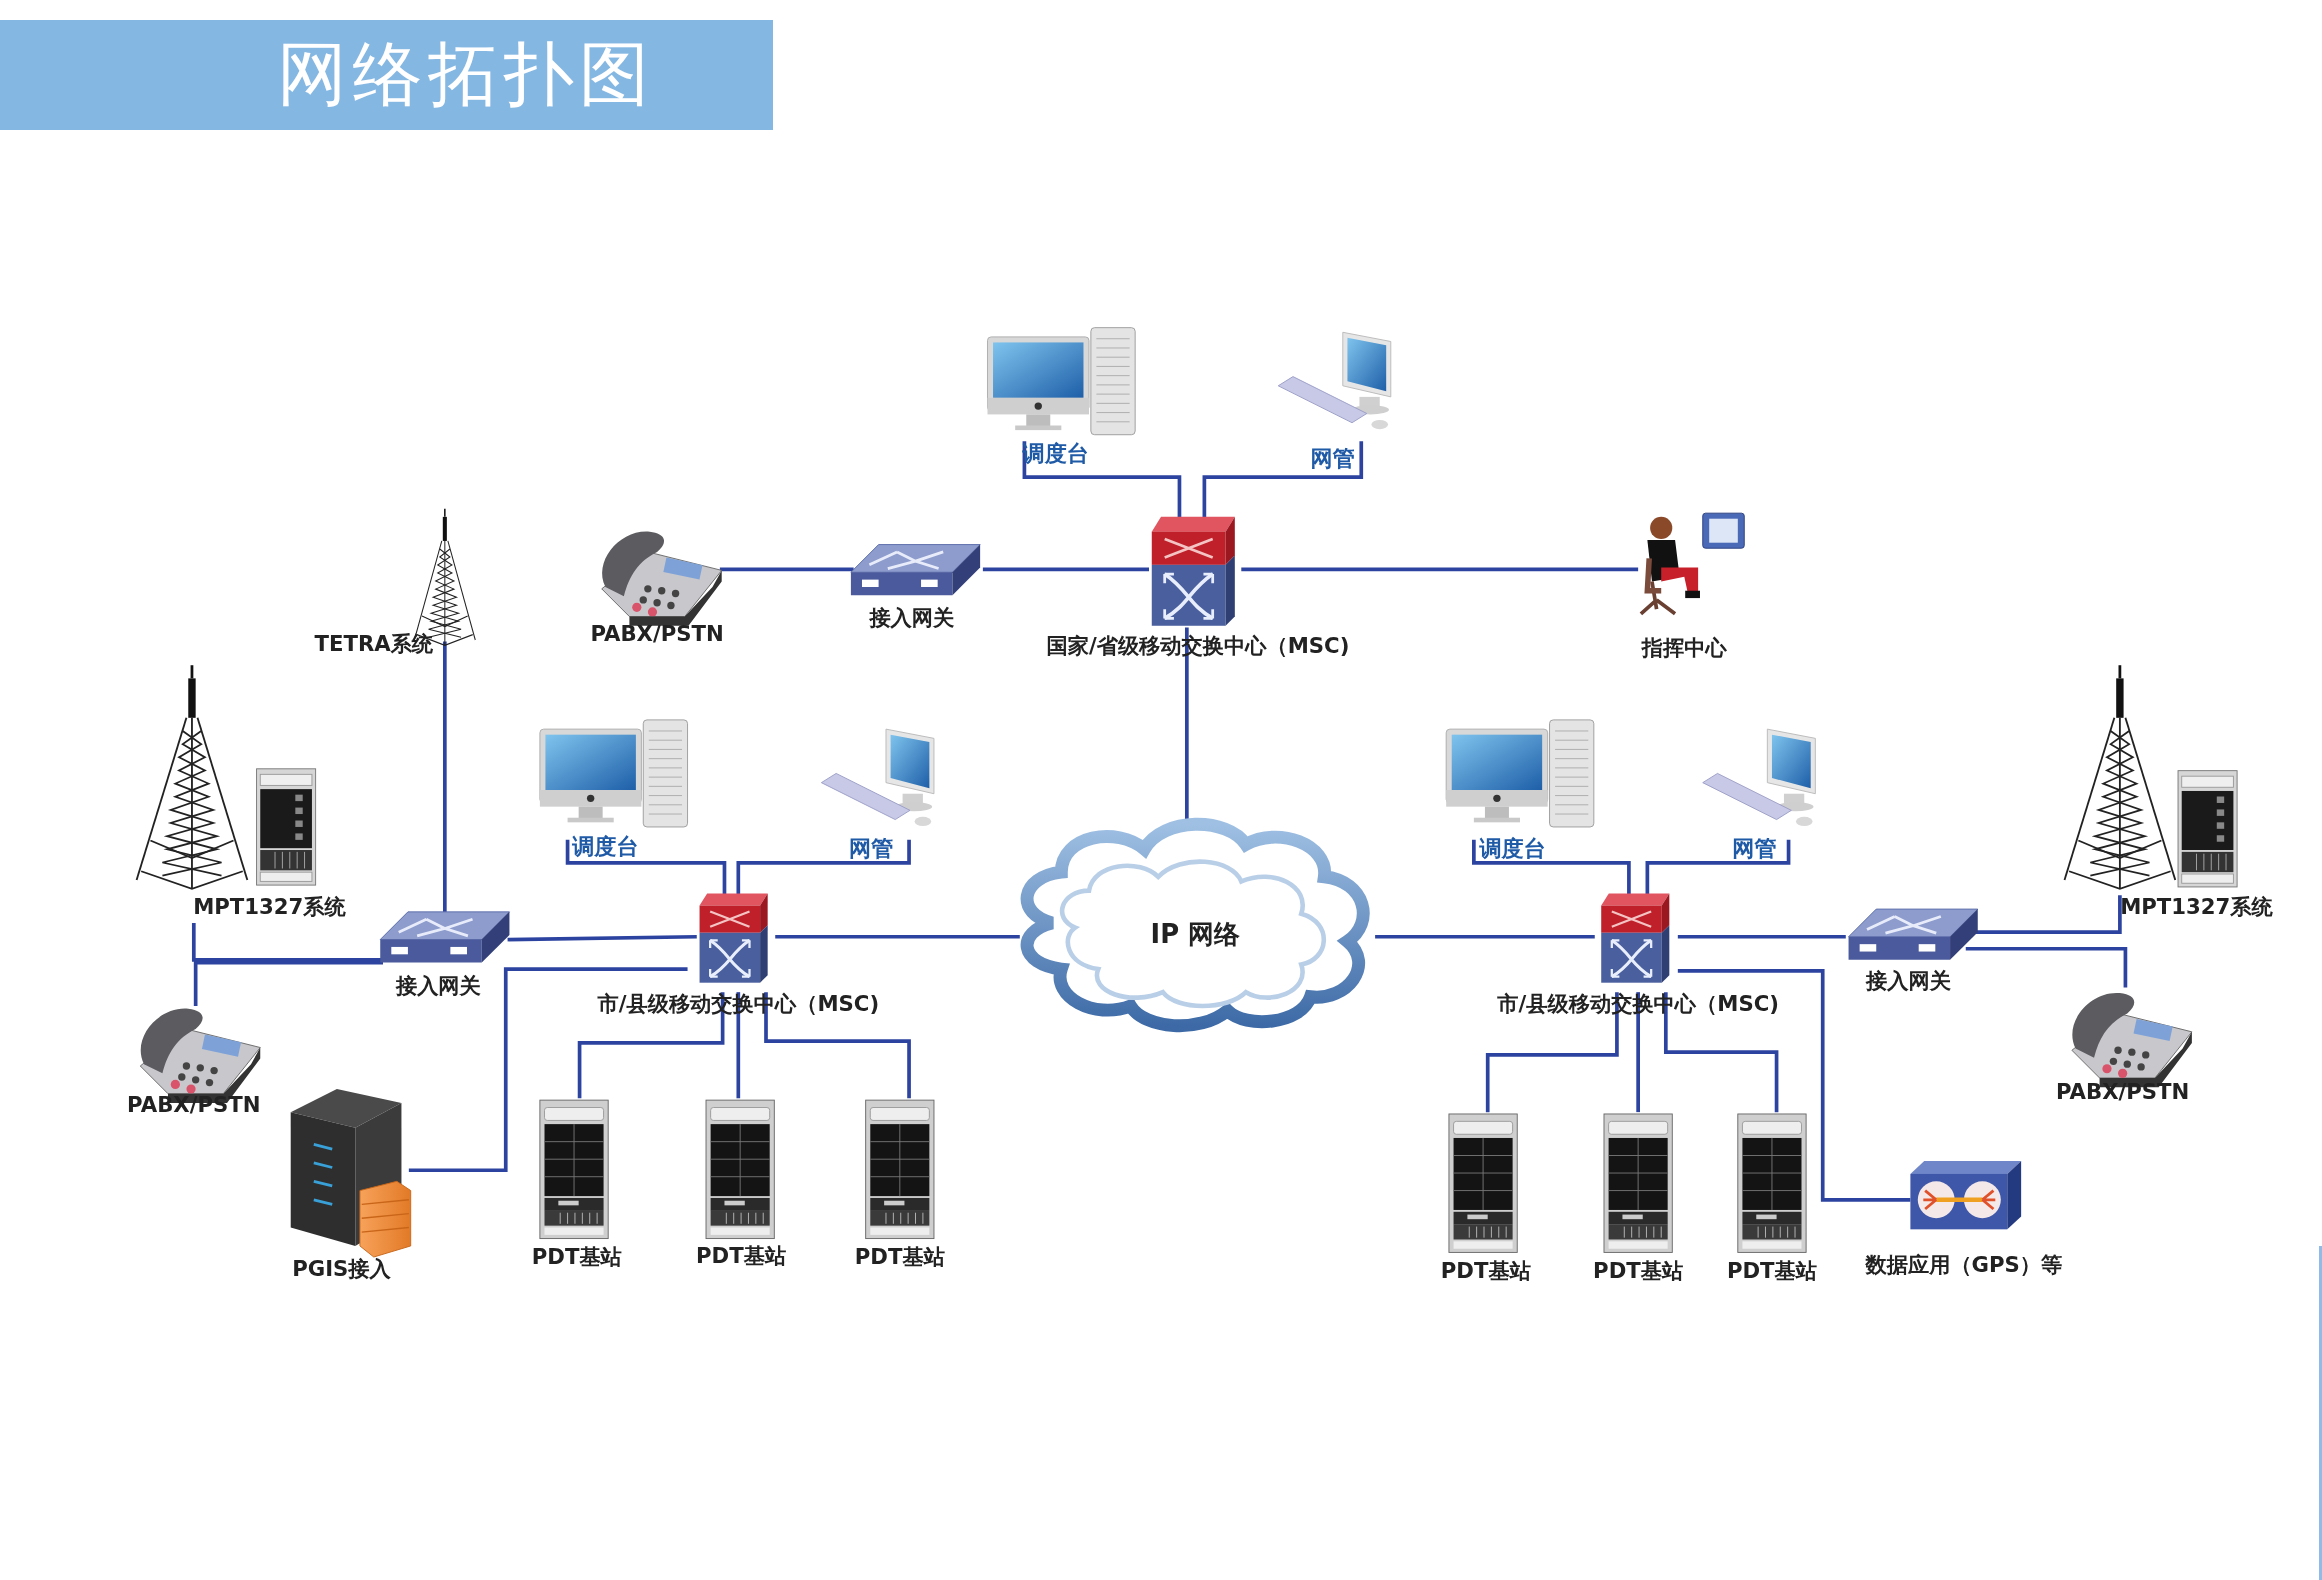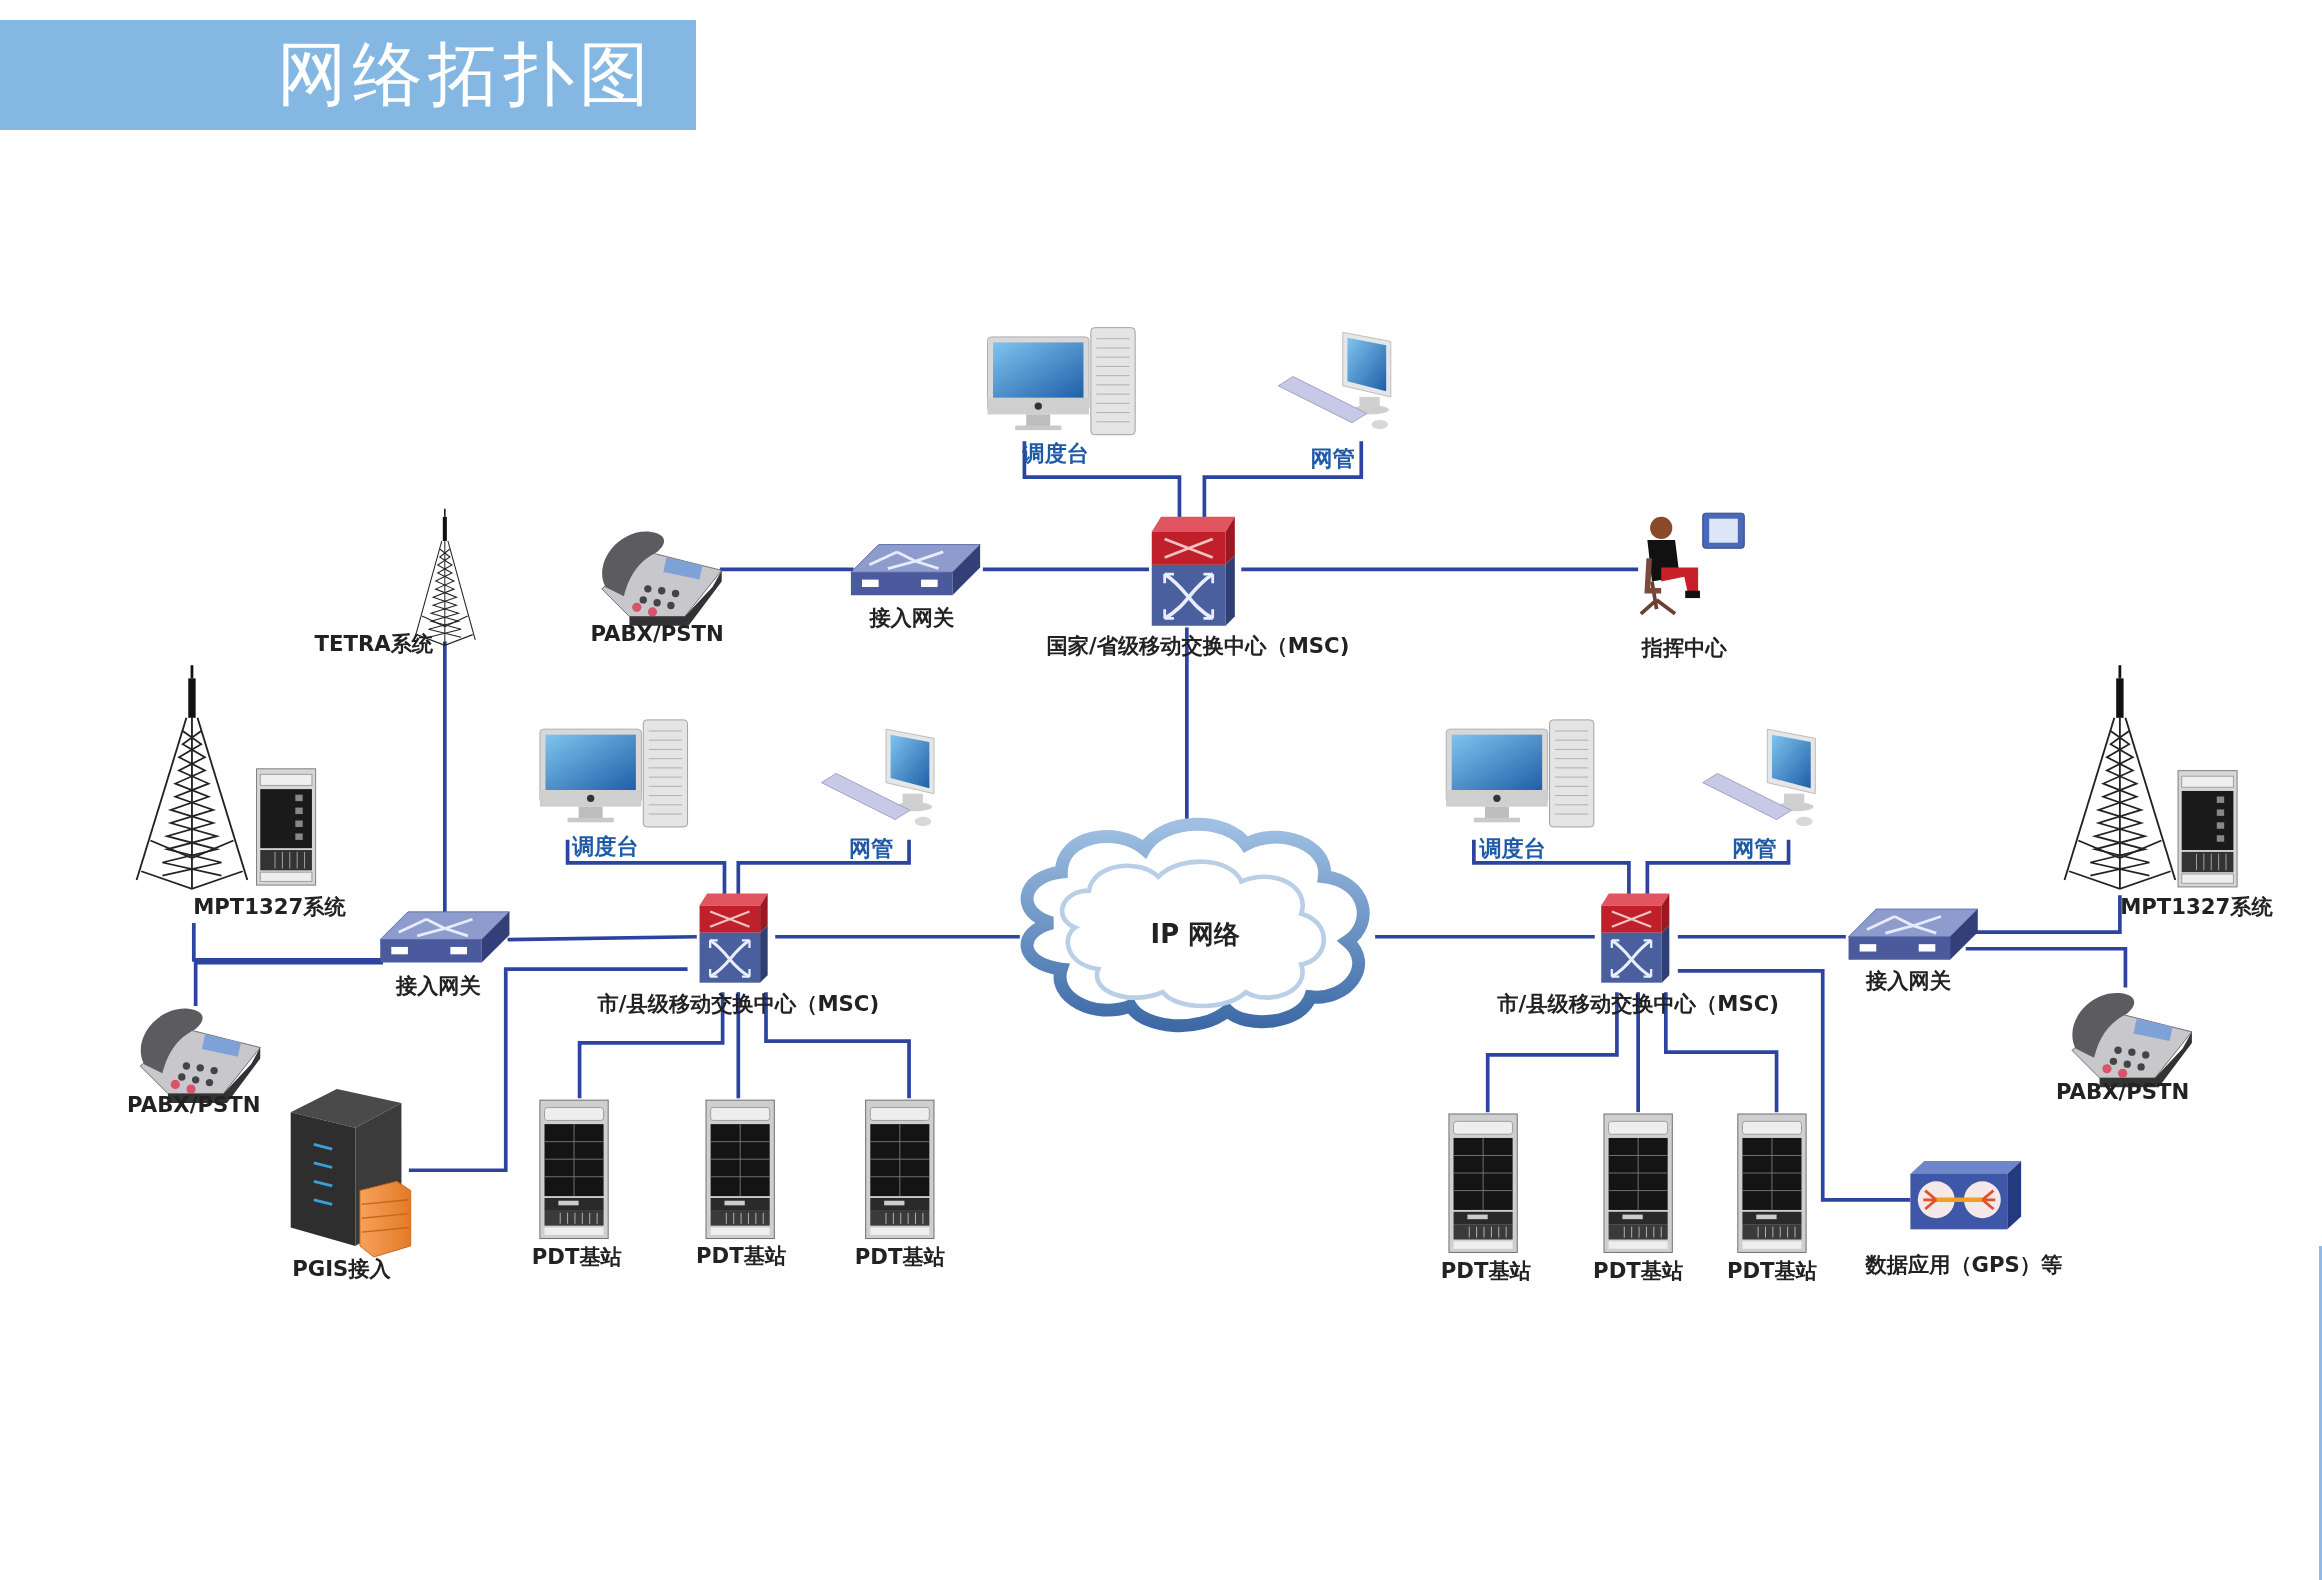--- a/index.html
+++ b/index.html
@@ -1,17 +1,17 @@
 <!DOCTYPE html>
 <html style="font-size:14.8px"><head>
 <meta charset="utf-8">
 <style>
   html, body { margin: 0; padding: 0; background: #ffffff; }
   body { width: 2322px; height: 1581px; position: relative; overflow: hidden; font-family: "DejaVu Sans", "Liberation Sans", sans-serif; }
-  .banner { position: absolute; left: 0; top: 20px; width: 696px; height: 110px; background: #85b7e3; }
+  .banner { position: absolute; left: 0; top: 20px; width: 773px; height: 110px; background: #85b7e3; }
   .banner-title { position: absolute; left: 277px; top: 5.5px; font-size: 70px; color: #ffffff; letter-spacing: 5.5px; font-family: "DejaVu Sans", sans-serif; font-weight: normal; line-height: 97px; }
   .edge-line { position: absolute; left: 2319px; top: 1246px; width: 2.8px; height: 335px; background: #8fbbe6; }
   svg.diagram { position: absolute; left: 0; top: 0; }
   .lbl { font-family: "DejaVu Sans", sans-serif; font-weight: bold; font-size: 23px; fill: #222222; }
   .lbl-blue { font-family: "DejaVu Sans", sans-serif; font-weight: bold; font-size: 24px; fill: #1f5aa6; }
   .lbl-cloud { font-family: "DejaVu Sans", sans-serif; font-weight: bold; font-size: 28px; fill: #222; }
   .link { stroke: #2d43a0; stroke-width: 4; fill: none; }
 </style>
 </head>
 <body>

